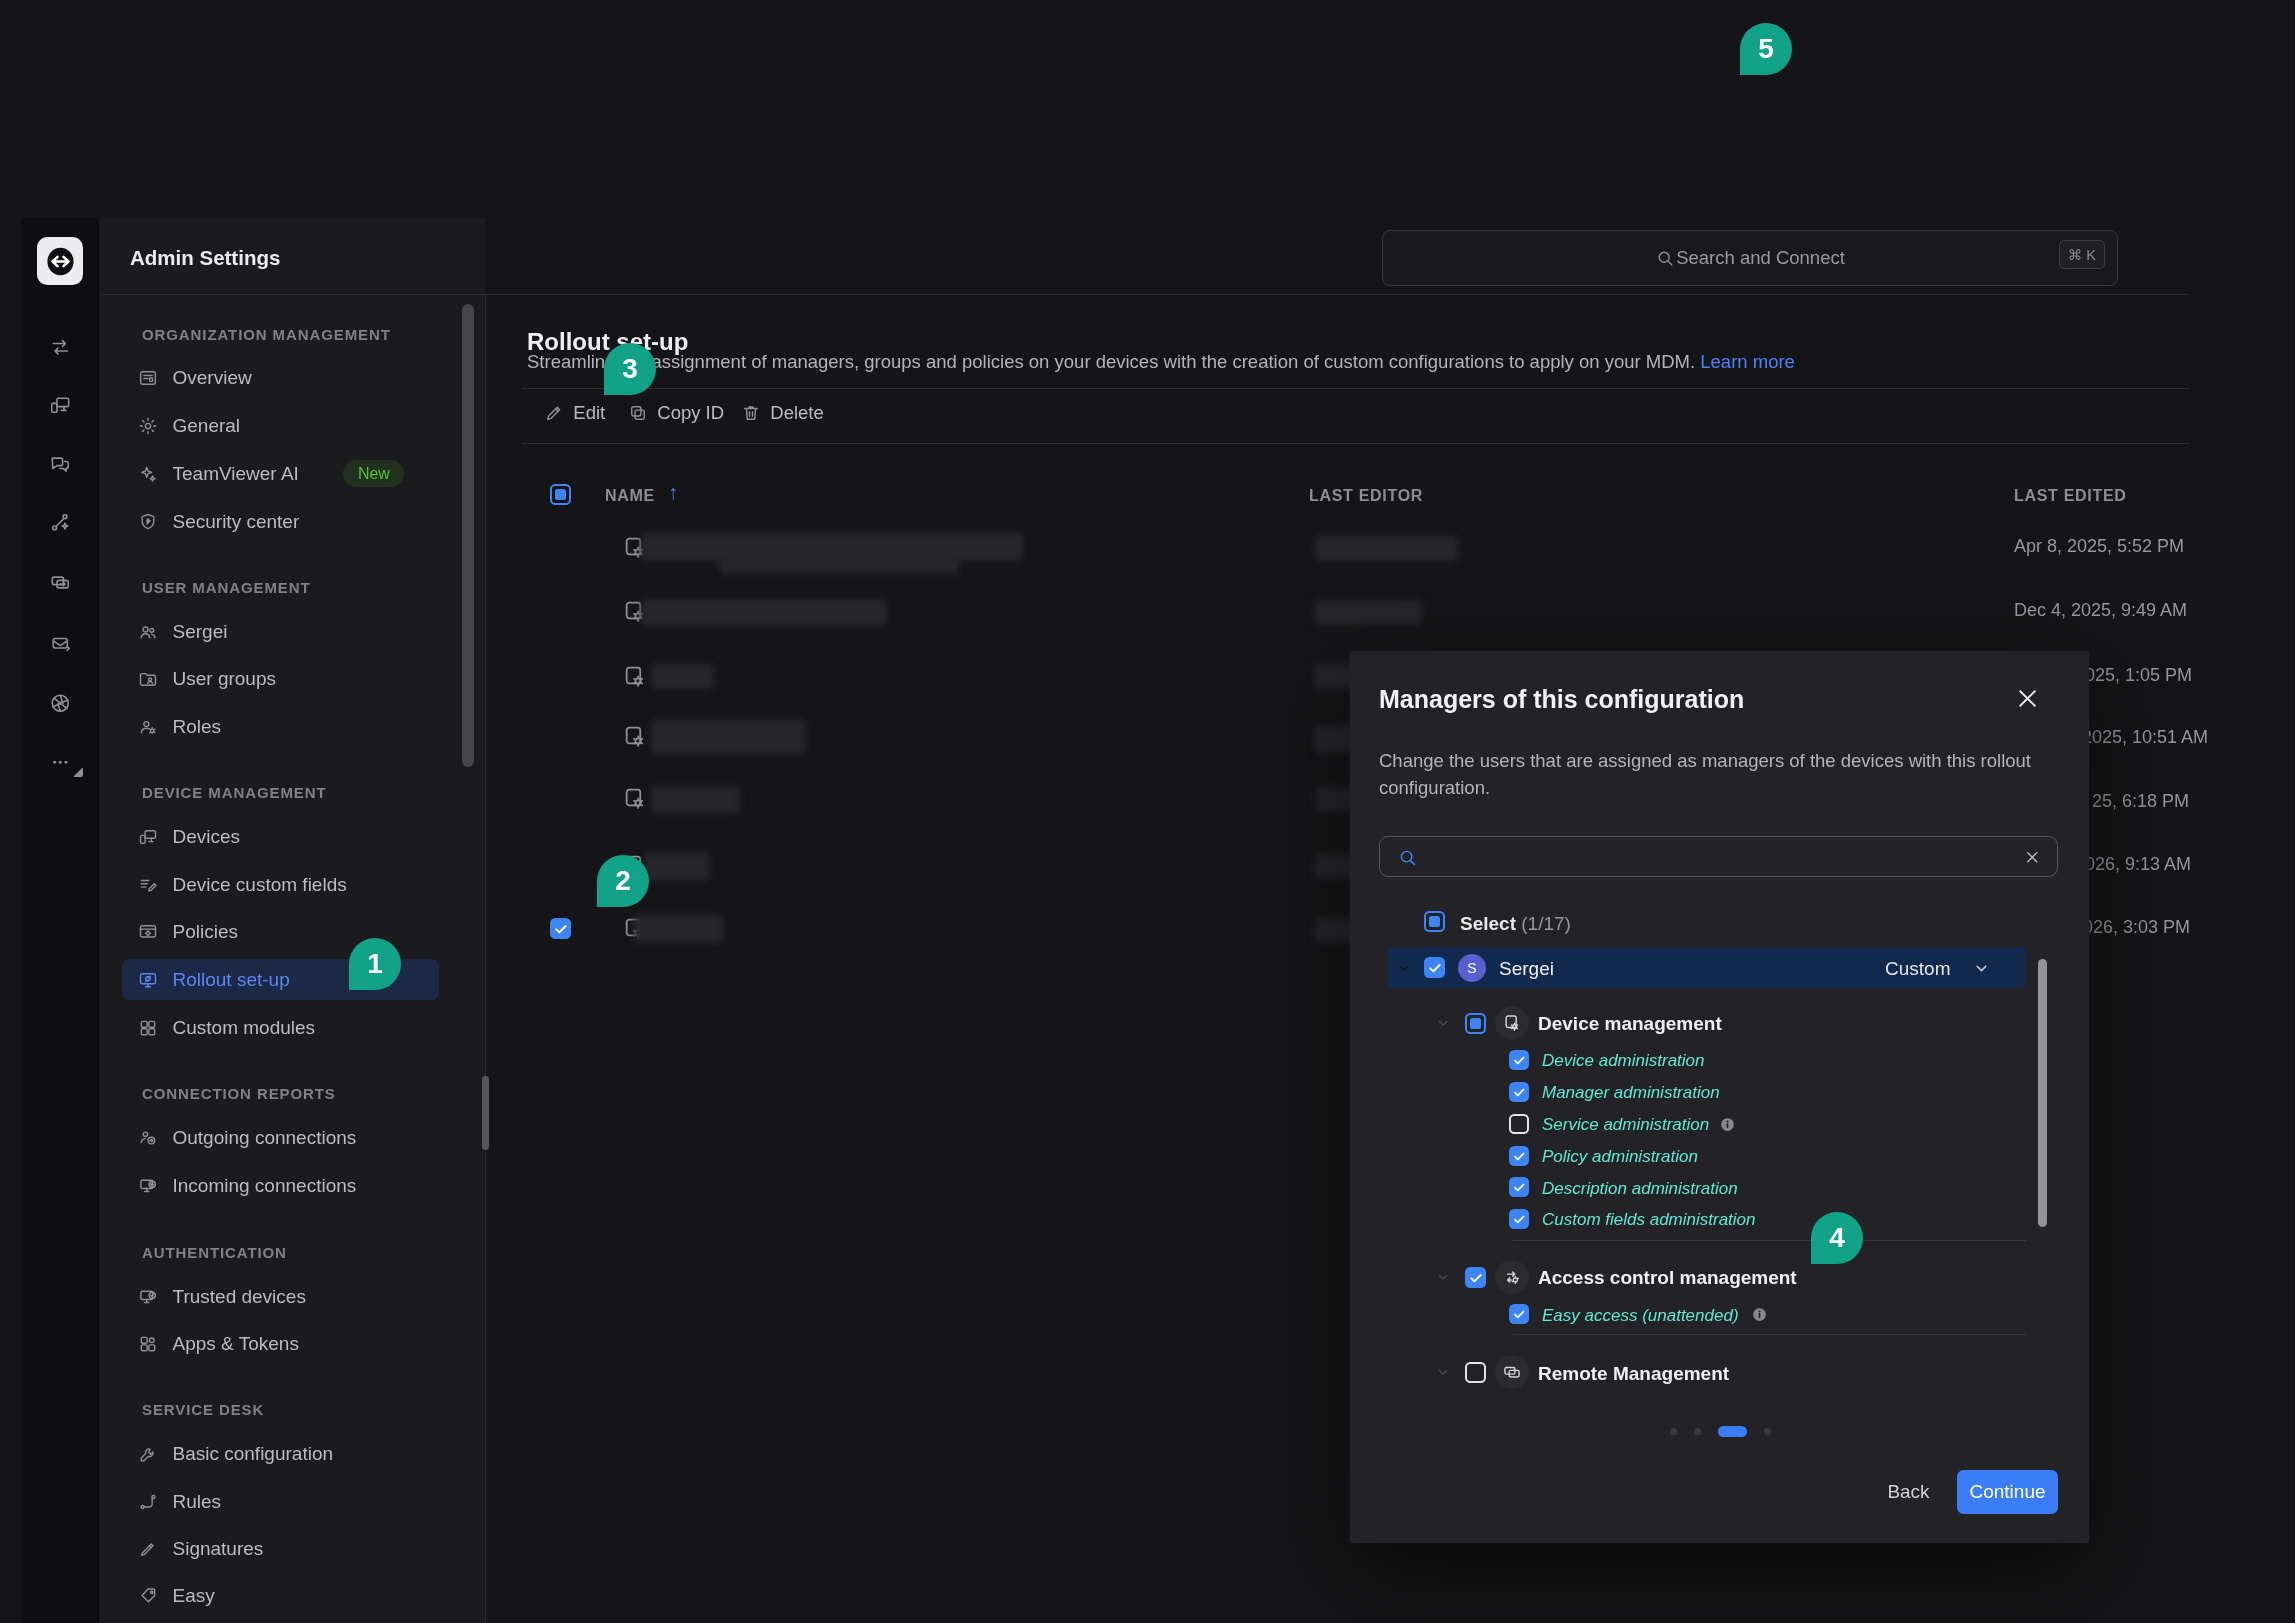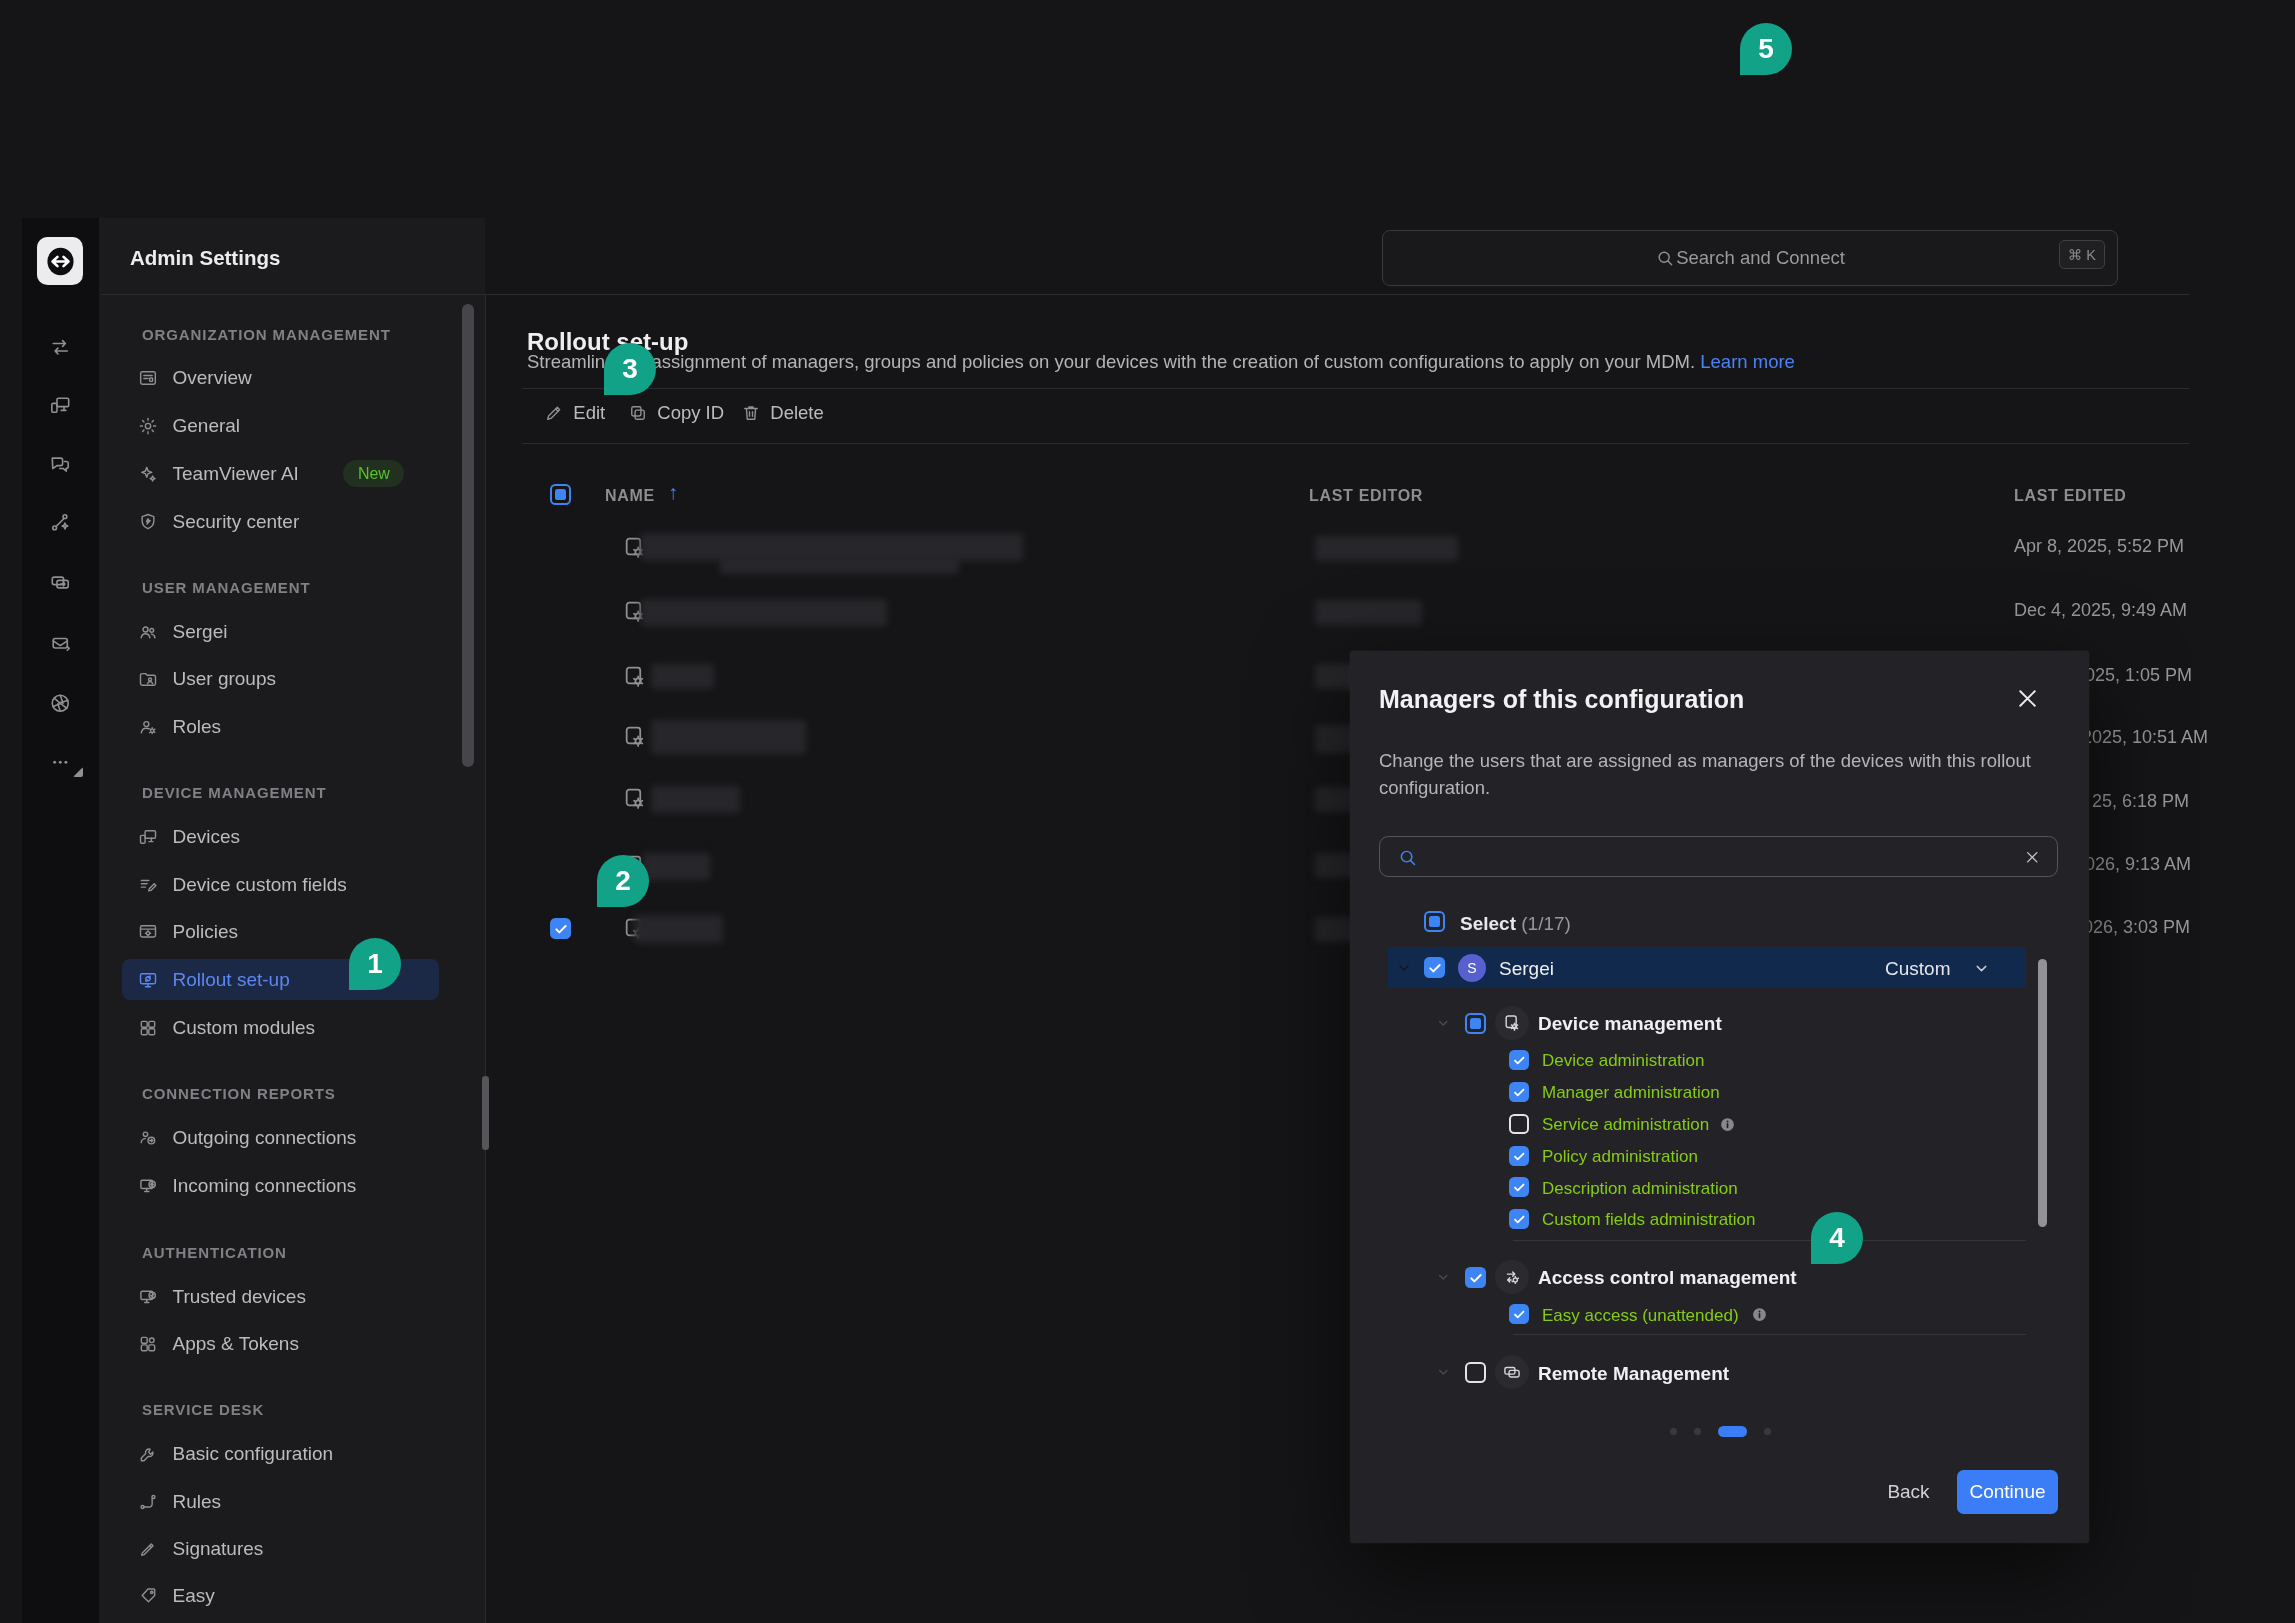--- a/index.html
+++ b/index.html
@@ -47,21 +47,21 @@
   .cb.ind i{position:absolute;left:3.3px;top:3.3px;right:3.3px;bottom:3.3px;background:#3d85f5;border-radius:2.6px;}
   
   .modal{left:1350px;top:651px;width:739px;height:892px;background:#232327;border-radius:3px;
          box-shadow:0 29px 93px rgba(0,0,0,.6), 0 0 0 0.7px rgba(255,255,255,.04);}
   .m-title{left:29px;top:34px;font-size:25px;font-weight:600;color:#f2f2f4;}
   .m-desc{left:29px;top:97px;width:655px;font-size:18.5px;line-height:26.5px;color:#b5b5b9;}
   .m-search{left:29px;top:185px;width:679px;height:41px;border:1.3px solid #55555a;border-radius:9.3px;box-sizing:border-box;}
   .m-row-label{font-size:19px;color:#f0f0f2;}
   .gray{color:#98989c;}
   .tree-label{font-size:19px;font-weight:600;color:#f0f0f2;white-space:nowrap;}
-  .sub-label{font-size:17px;color:#84cc16;white-space:nowrap;}
+  .sub-label{font-size:17px;color:#5eead4;white-space:nowrap;font-style:italic;}
   .circle-ic{position:absolute;width:34px;height:34px;border-radius:50%;background:#2b2b2f;display:flex;align-items:center;justify-content:center;}
   .m-div{position:absolute;left:163px;width:513px;height:1.3px;background:#36363a;}
   .dot{width:7.3px;height:7.3px;border-radius:50%;background:#3a3a3e;}
   .pill{width:29px;height:10.6px;border-radius:5.3px;background:#3b7cf7;}
   .btn-back{left:522px;top:820px;width:73px;height:42px;display:flex;align-items:center;justify-content:center;font-size:19px;color:#d2d2d6;cursor:pointer;}
   .btn-continue{left:607px;top:819px;width:101px;height:44px;background:#3b7cf7;border-radius:6.6px;display:flex;align-items:center;justify-content:center;font-size:19px;color:#fff;cursor:pointer;}
   
   .callout{position:absolute;width:52px;height:52px;background:#12a287;border-radius:50% 50% 50% 0;
            display:flex;align-items:center;justify-content:center;font-size:28px;font-weight:600;color:#fff;}
   .chev{display:block;}

